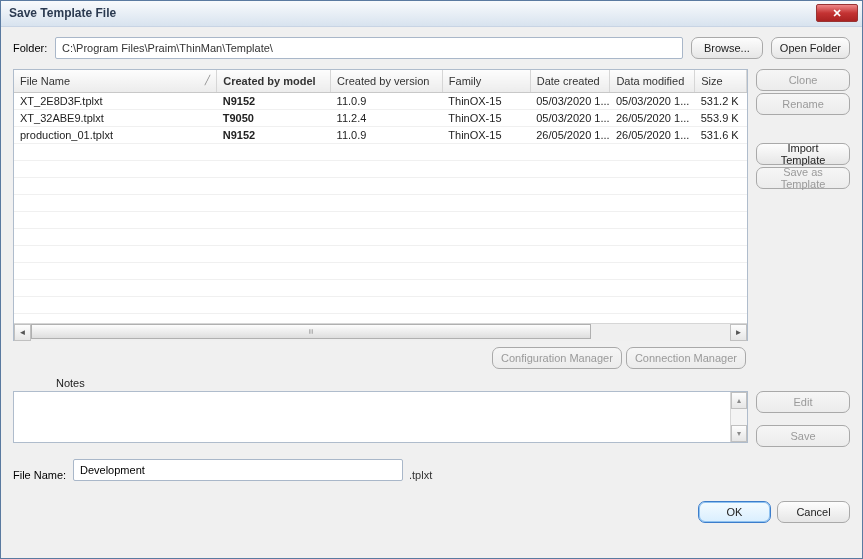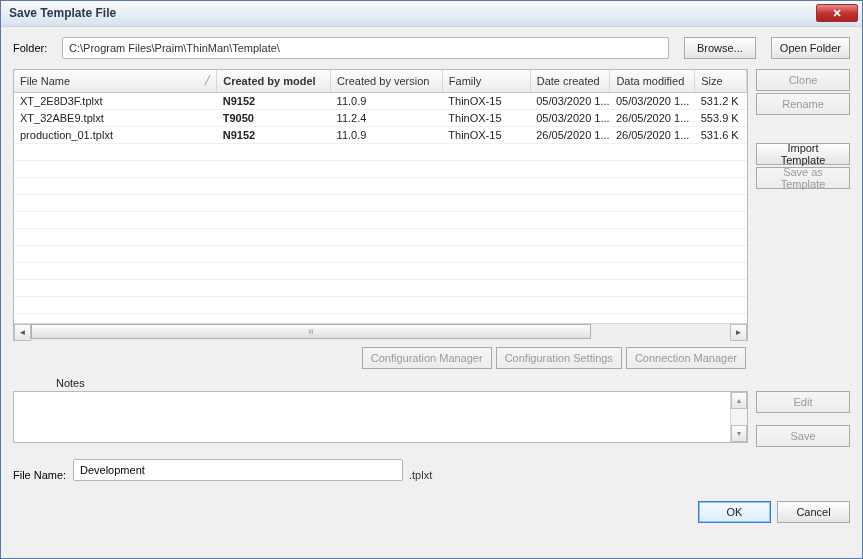--- a/index.html
+++ b/index.html
@@ -5,25 +5,25 @@
 * { box-sizing: border-box; margin: 0; padding: 0; font-family: "Segoe UI", Tahoma, sans-serif; font-size: 11px; }
 body { background: #f0f0f0; width: 863px; height: 559px; overflow: hidden; }
 
 .window { width: 863px; height: 559px; border: 1px solid #5a7aa0; background: #f0f0f0; display: flex; flex-direction: column; }
 .titlebar { height: 26px; background: linear-gradient(to bottom, #f8fafc, #d8e3ef); display: flex; align-items: center; padding: 0 4px 1px 8px; border-bottom: 1px solid #c8d4e4; }
 .titlebar-title { flex: 1; font-size: 12px; font-weight: bold; color: #2b3a50; }
 .close-btn { width: 42px; height: 18px; background: linear-gradient(to bottom, #e88, #c43333 50%, #a22); border: 1px solid #933; border-radius: 2px; display: flex; align-items: center; justify-content: center; color: #fff; font-weight: bold; font-size: 10px; cursor: pointer; }
 
 .body-area { flex: 1; padding: 10px 12px 10px 12px; display: flex; flex-direction: column; }
 
-.folder-row { display: flex; align-items: center; gap: 15px; margin-bottom: 10px; }
+.folder-row { display: flex; align-items: center; gap: 8px; margin-bottom: 10px; }
 .folder-label { width: 34px; }
 .folder-input { flex: 1; height: 22px; border: 1px solid #a9b7c9; background: #fff; padding: 2px 6px; color: #333; border-radius: 2px; }
 
-.btn { height: 22px; min-width: 72px; padding: 0 8px; border: 1px solid #a9a9a9; background: linear-gradient(to bottom, #fdfdfd, #e6e6e6); border-radius: 0; cursor: pointer; display: inline-flex; align-items: center; justify-content: center; color: #222; }
+.btn { height: 22px; min-width: 72px; padding: 0 8px; border: 1px solid #a9a9a9; background: linear-gradient(to bottom, #fdfdfd, #e6e6e6); border-radius: 7px; cursor: pointer; display: inline-flex; align-items: center; justify-content: center; color: #222; }
 .btn.disabled { color: #9a9a9a; background: linear-gradient(to bottom, #f6f6f6, #ececec); cursor: default; }
 .btn.primary { border: 1px solid #3c7dcb; box-shadow: 0 0 0 1px #8fc2f0 inset; background: linear-gradient(to bottom, #f4fbff, #d9eefe); }
 
 .main-row { display: flex; gap: 8px; }
 .table-wrap { flex: 1; border: 1px solid #afbccc; background: #fff; height: 272px; display: flex; flex-direction: column; }
 .table-scroll { flex: 1; overflow: hidden; }
 table { border-collapse: collapse; width: 100%; table-layout: fixed; }
 th { background: linear-gradient(to bottom, #fdfdfd, #ececec); border-right: 1px solid #d6d6d6; border-bottom: 1px solid #c8c8c8; text-align: left; padding: 4px 6px; font-weight: normal; color: #333; height: 22px; white-space: nowrap; overflow: hidden; }
 th .sort { float: right; color: #888; font-size: 9px; margin-left: 4px; }
 td { padding: 2px 6px; border-bottom: 1px solid #f0f0f0; color: #222; height: 17px; white-space: nowrap; overflow: hidden; text-overflow: clip; }
@@ -243,21 +243,20 @@
         <button class="btn disabled">Clone</button>
         <button class="btn disabled">Rename</button>
         <div class="side-gap"></div>
         <button class="btn">Import Template</button>
         <button class="btn disabled">Save as Template</button>
       </div>
     </div>
 
     <div class="mid-btn-row">
       <button class="btn disabled">Configuration Manager</button>
-      <button class="btn disabled">Configuration Settings</button>
       <button class="btn disabled">Connection Manager</button>
     </div>
 
     <div class="notes-label">Notes</div>
     <div class="notes-row">
       <div class="notes-box">
         <div class="vscroll">
           <div class="arrow">▴</div>
           <div class="arrow">▾</div>
         </div>

